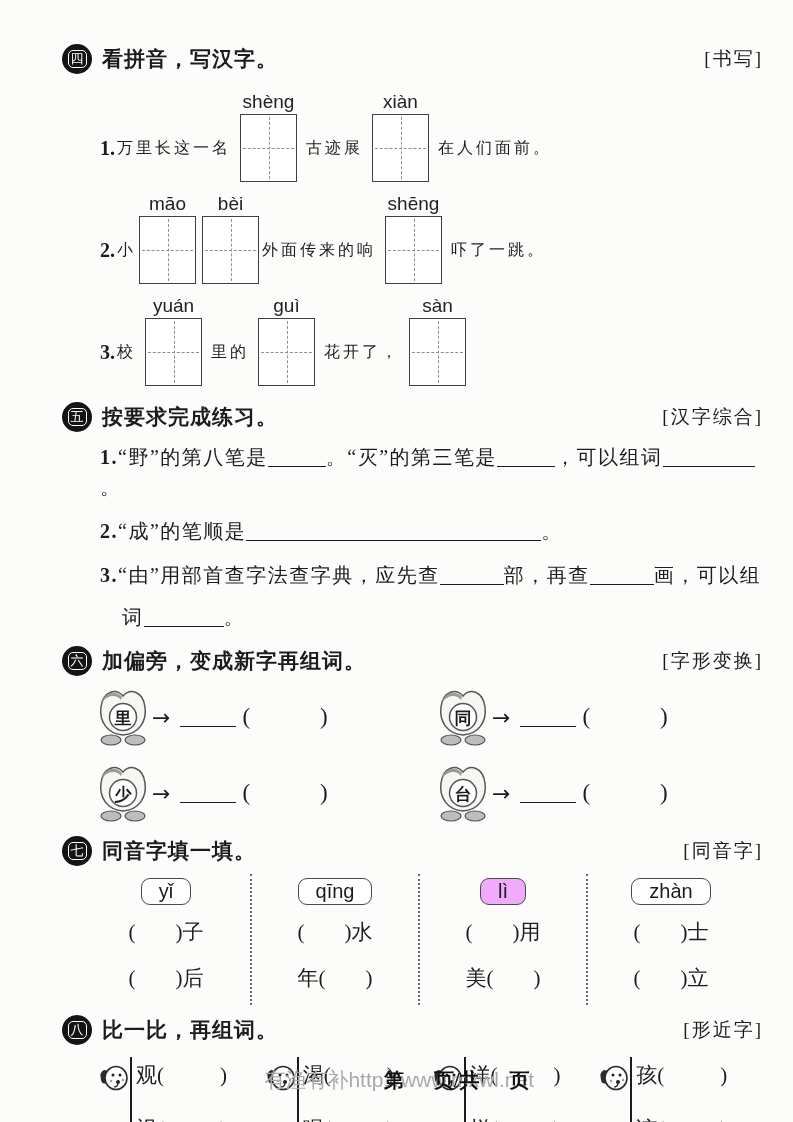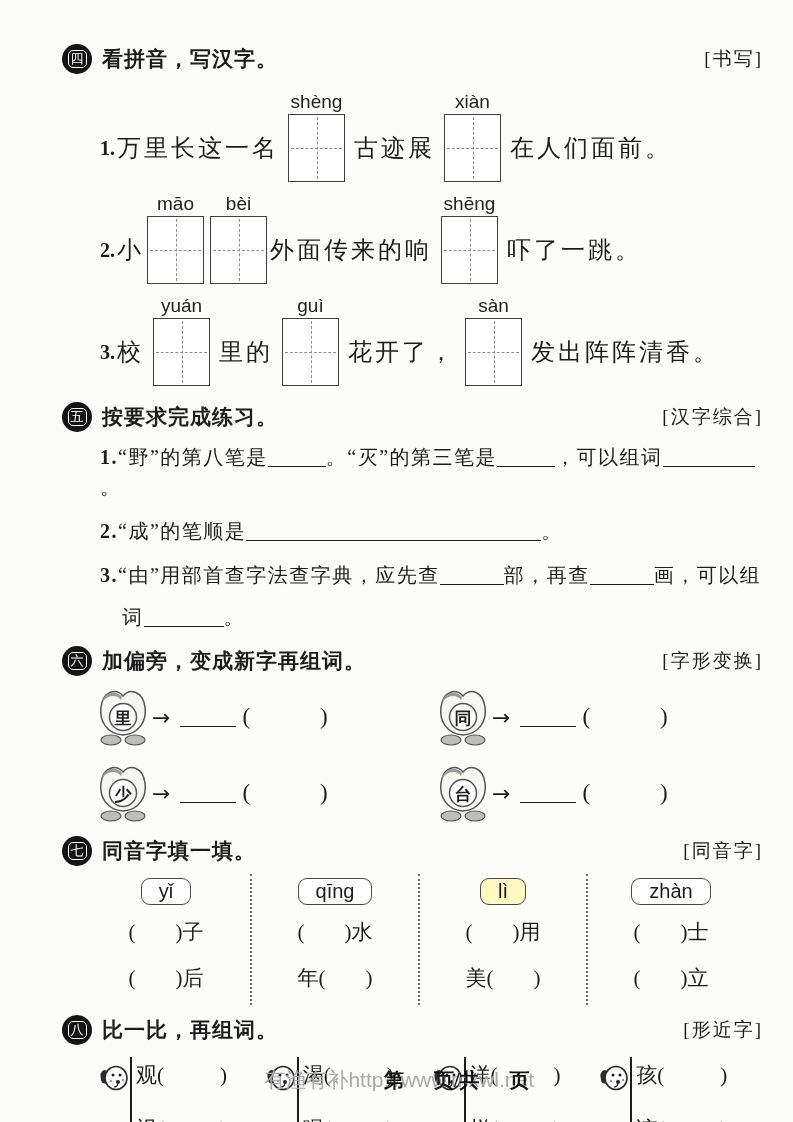--- a/index.html
+++ b/index.html
@@ -19,21 +19,21 @@
   .secnum span {
     color:#fff; font-size:13px; line-height:1.3; padding:0 2px;
     border:1px solid #fff; border-radius:5px;
     font-family:"Liberation Sans","DejaVu Sans",sans-serif;
   }
   .sec-title { font-family:Liberation Sans, sans-serif; font-weight:bold; font-size:21px; letter-spacing:1px; }
   .sec-tag { margin-left:auto; font-size:19px; letter-spacing:2px; }
   
   .wrow { display:flex; align-items:center; margin-left:38px; }
   .wrow .no { font-weight:bold; font-size:20px; margin-top:24px; margin-right:2px; }
-  .wrow .t { font-size:24px; letter-spacing:3px; margin-top:24px; }
+  .wrow .t { font-size:16px; letter-spacing:3px; margin-top:24px; }
   .pbox { display:flex; flex-direction:column; align-items:center; margin:0 9px; }
   .pbox.tight { margin:0 3px;justify-content:space-between; }
   .pinyin { font-family:"Liberation Sans","DejaVu Sans",sans-serif; font-size:19px; height:24px; line-height:24px; color:#222; }
   .wbox { width:57px; height:68px; border:1.7px solid #3f3f3f; position:relative; background:#fff; }
   .wbox::before { content:""; position:absolute; left:2px; right:2px; top:50%; border-top:1.5px dashed #8f8f8f; }
   .wbox::after  { content:""; position:absolute; top:2px; bottom:2px; left:50%; border-left:1.5px dashed #8f8f8f; }
   
   .exline { margin-left:38px; font-size:20px; letter-spacing:1.5px; line-height:30px; }
   .blank { display:inline-block; border-bottom:1.7px solid #1c1c1c; height:20px; vertical-align:-3px; }
   .b58 { width:58px; } .b64 { width:64px; } .b92 { width:92px; } .b295 { width:295px; } .b80 { width:80px; }
@@ -47,21 +47,21 @@
   .s6paren { font-size:23px; }
   .s6gap { display:inline-block; width:70px; }
   
   .s7wrap { display:flex; margin:10px 0 0 20px; }
   .s7col { width:168px; display:flex; flex-direction:column; align-items:center; padding:4px 0 8px 0; }
   .s7col + .s7col { border-left:2px dotted #666; }
   .pill {
     border:1.8px solid #4a4a4a; border-radius:9px; padding:1px 17px; min-width:40px; text-align:center;
     font-family:"Liberation Sans","DejaVu Sans",sans-serif; font-size:20px; background:#fff;
   }
-  .pill.shaded { background:#fef9c3; }
+  .pill.shaded { background:#f0abfc; }
   .s7row { margin-top:13px; font-size:21px; display:flex; align-items:baseline; height:33px; }
   .s7gap { display:inline-block; width:40px; }
   
   .s8wrap { display:flex; margin:12px 0 0 34px; }
   .cmp { position:relative; display:flex; padding-left:34px; width:168px; }
   .dog { position:absolute; left:2px; top:6px; }
   .vline { width:2px; background:#1c1c1c; flex:0 0 auto; }
   .ccol { display:flex; flex-direction:column; justify-content:space-between; height:88px; padding:4px 0 2px 4px; }
   .s8cell { font-size:21px; display:flex; align-items:baseline; }
   .s8gap { display:inline-block; width:56px; }
@@ -134,21 +134,20 @@
     <span class="t">里的</span>
     <span class="pbox">
         <span class="pinyin">guì</span>
         <span class="wbox"></span>
       </span>
     <span class="t">花开了，</span>
     <span class="pbox">
         <span class="pinyin">sàn</span>
         <span class="wbox"></span>
       </span>
-    <span class="t">发出阵阵清香。</span>
   </div>
 
   <div class="sec-header mt16">
     <div class="secnum">
         <span>五</span>
       </div>
     <div class="sec-title">按要求完成练习。</div>
     <div class="sec-tag">[汉字综合]</div>
   </div>
 

